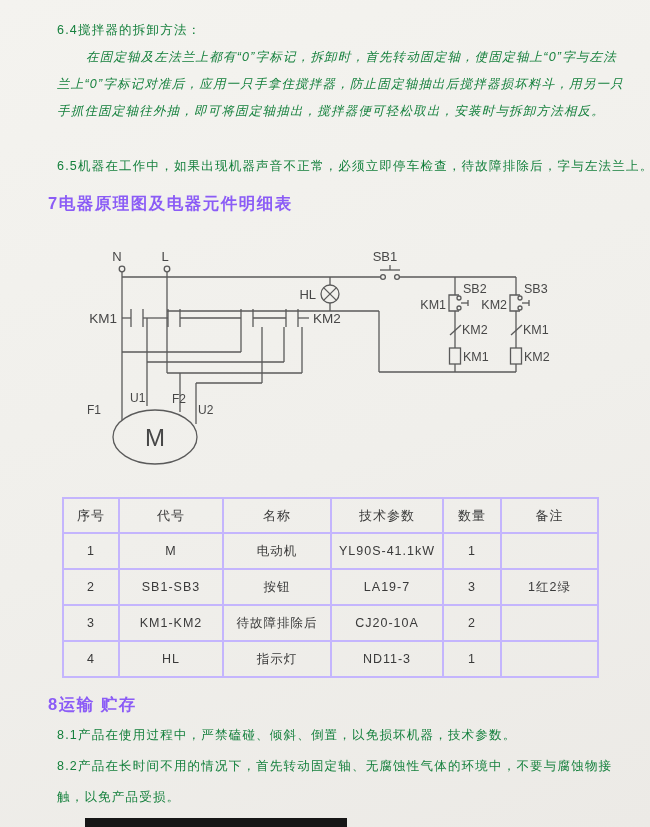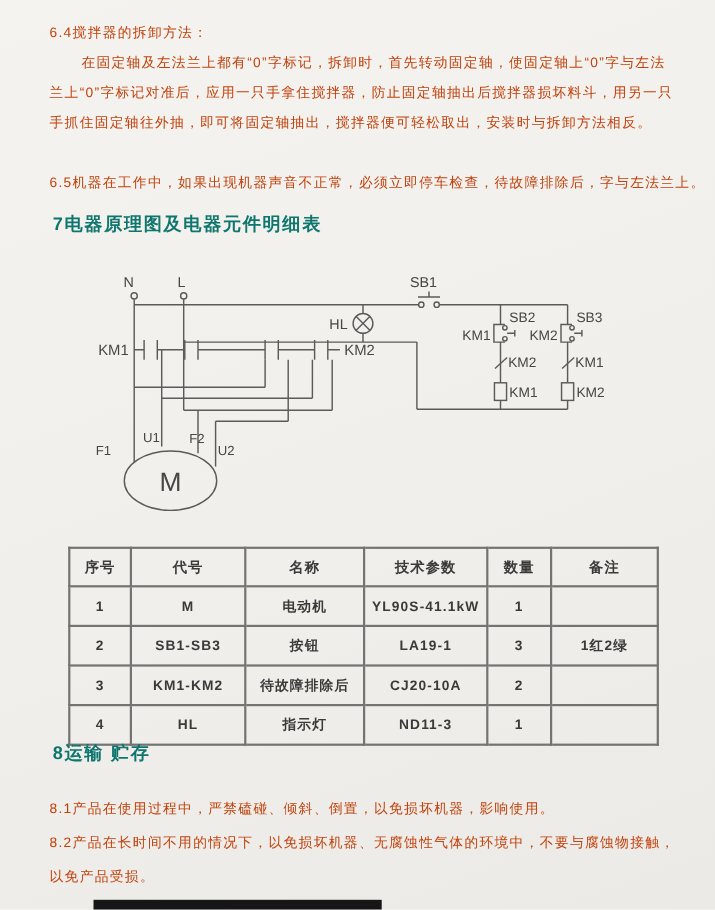--- a/index.html
+++ b/index.html
@@ -2,31 +2,31 @@
 <html><head>
 <meta charset="utf-8">
 <style>
   html,body{margin:0;padding:0;}
   body{
     width:650px;height:827px;position:relative;overflow:hidden;
     background:linear-gradient(160deg,#f4f3ef 0%,#f0efeb 55%,#eceae6 100%);
     font-family:"Liberation Sans",sans-serif;
     color:#3e3e3e;
   }
-  .txt{position:absolute;font-size:12.5px;letter-spacing:1.2px;line-height:27px;color:#c2410c;}
-  .heading{position:absolute;font-size:16.5px;font-weight:bold;letter-spacing:1.5px;color:#0f766e;}
-  .body-par{text-indent:29px;}
+  .txt{position:absolute;font-size:12.5px;letter-spacing:1.2px;line-height:27px;color:#15803d;margin-left:12px;}
+  .heading{position:absolute;font-size:16.5px;font-weight:bold;letter-spacing:1.5px;color:#8b5cf6;}
+  .body-par{text-indent:29px;font-style:italic;}
   table.parts{
     position:absolute;left:62px;top:497px;border-collapse:collapse;table-layout:fixed;
     width:535px;
   }
   table.parts th,table.parts td{
-    border:2px solid #737373;text-align:center;vertical-align:middle;
+    border:2px solid #c4b5fd;text-align:center;vertical-align:middle;
     font-size:12.5px;letter-spacing:1px;color:#3a3a3a;padding:0;
-    font-weight:bold;
+    font-weight:normal;
   }
   table.parts th{height:33px;font-size:13px;}
   table.parts td{height:34px;}
   svg text{fill:#474747;font-family:"Liberation Sans",sans-serif;}
   svg .w{stroke:#5a5a5a;stroke-width:1.3;fill:none;}
   .scan-bar{position:absolute;left:85px;top:818px;width:262px;height:9px;background:#161616;}
 </style>
 </head>
 <body>
 
@@ -161,21 +161,21 @@
     <td>M</td>
     <td>电动机</td>
     <td>YL90S-41.1kW</td>
     <td>1</td>
     <td></td>
   </tr>
   <tr>
     <td>2</td>
     <td>SB1-SB3</td>
     <td>按钮</td>
-    <td>LA19-1</td>
+    <td>LA19-7</td>
     <td>3</td>
     <td>1红2绿</td>
   </tr>
   <tr>
     <td>3</td>
     <td>KM1-KM2</td>
     <td>待故障排除后</td>
     <td>CJ20-10A</td>
     <td>2</td>
     <td></td>
@@ -184,17 +184,17 @@
     <td style="height:30px">4</td>
     <td>HL</td>
     <td>指示灯</td>
     <td>ND11-3</td>
     <td>1</td>
     <td></td>
   </tr>
 </tbody>
   </table>
 
-<div class="heading" style="left:48px;top:674px;text-align:center;">8运输 贮存</div>
-<div class="txt" style="left:45px;top:722px;width:590px;white-space:nowrap;">8.1产品在使用过程中，严禁磕碰、倾斜、倒置，以免损坏机器，影响使用。</div>
-<div class="txt" style="left:45px;top:751px;width:578px;line-height:31px;">8.2产品在长时间不用的情况下，以免损坏机器、无腐蚀性气体的环境中，不要与腐蚀物接触，以免产品受损。</div>
+<div class="heading" style="left:48px;top:694px;text-align:center;">8运输 贮存</div>
+<div class="txt" style="left:45px;top:722px;width:590px;white-space:nowrap;">8.1产品在使用过程中，严禁磕碰、倾斜、倒置，以免损坏机器，技术参数。</div>
+<div class="txt" style="left:45px;top:751px;width:578px;line-height:31px;">8.2产品在长时间不用的情况下，首先转动固定轴、无腐蚀性气体的环境中，不要与腐蚀物接触，以免产品受损。</div>
 
 <div class="scan-bar"></div>
 
 </body></html>

